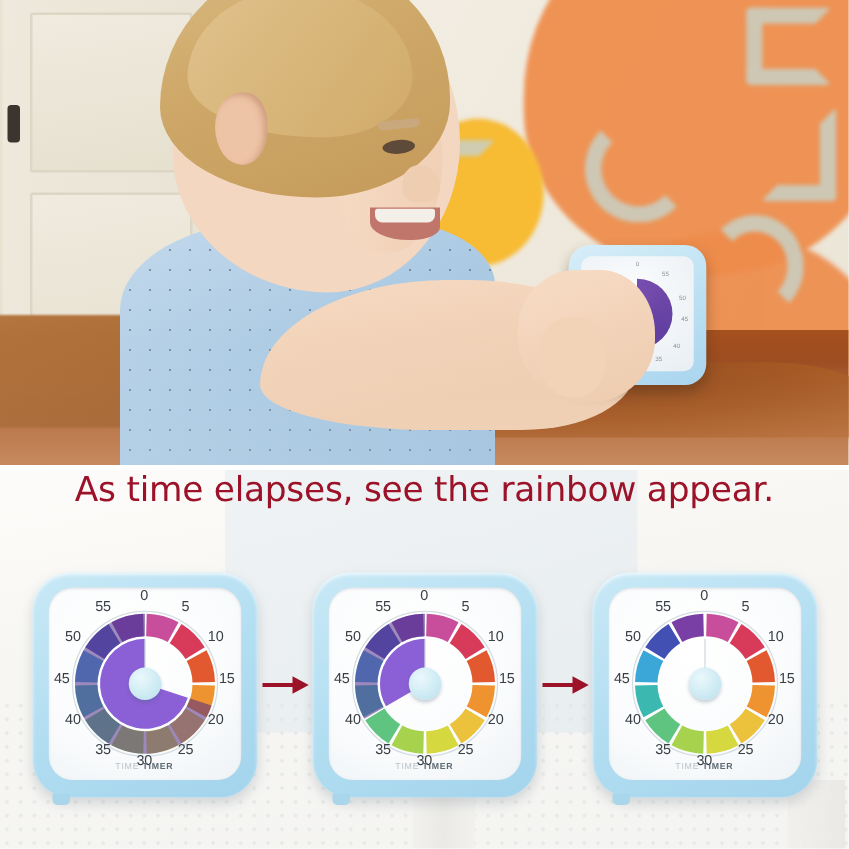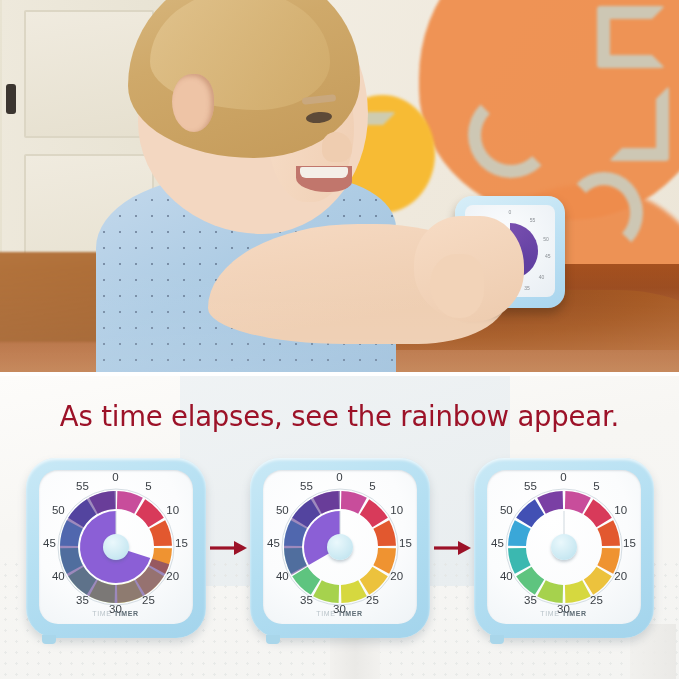--- a/index.html
+++ b/index.html
@@ -235,21 +235,21 @@
     background: linear-gradient(90deg,#f2f1ee,#e9e8e5,#f2f1ee);
     opacity: .9;
   }
   .lower-leg2 {
     position: absolute; left: 630px; bottom: 0; width: 46px; height: 55px;
     background: linear-gradient(90deg,#f1f0ed,#e8e7e4);
     opacity: .85;
   }
 
   .headline {
-    position: absolute; left: 0; top: 24px; width: 679px;
+    position: absolute; left: 0; top: 0; width: 679px;
     text-align: center;
     font-family: "DejaVu Sans", sans-serif;
     font-size: 27.5px;
     letter-spacing: -.2px;
     color: #9c1228;
     font-weight: 400;
     z-index: 4;
   }
 
   

